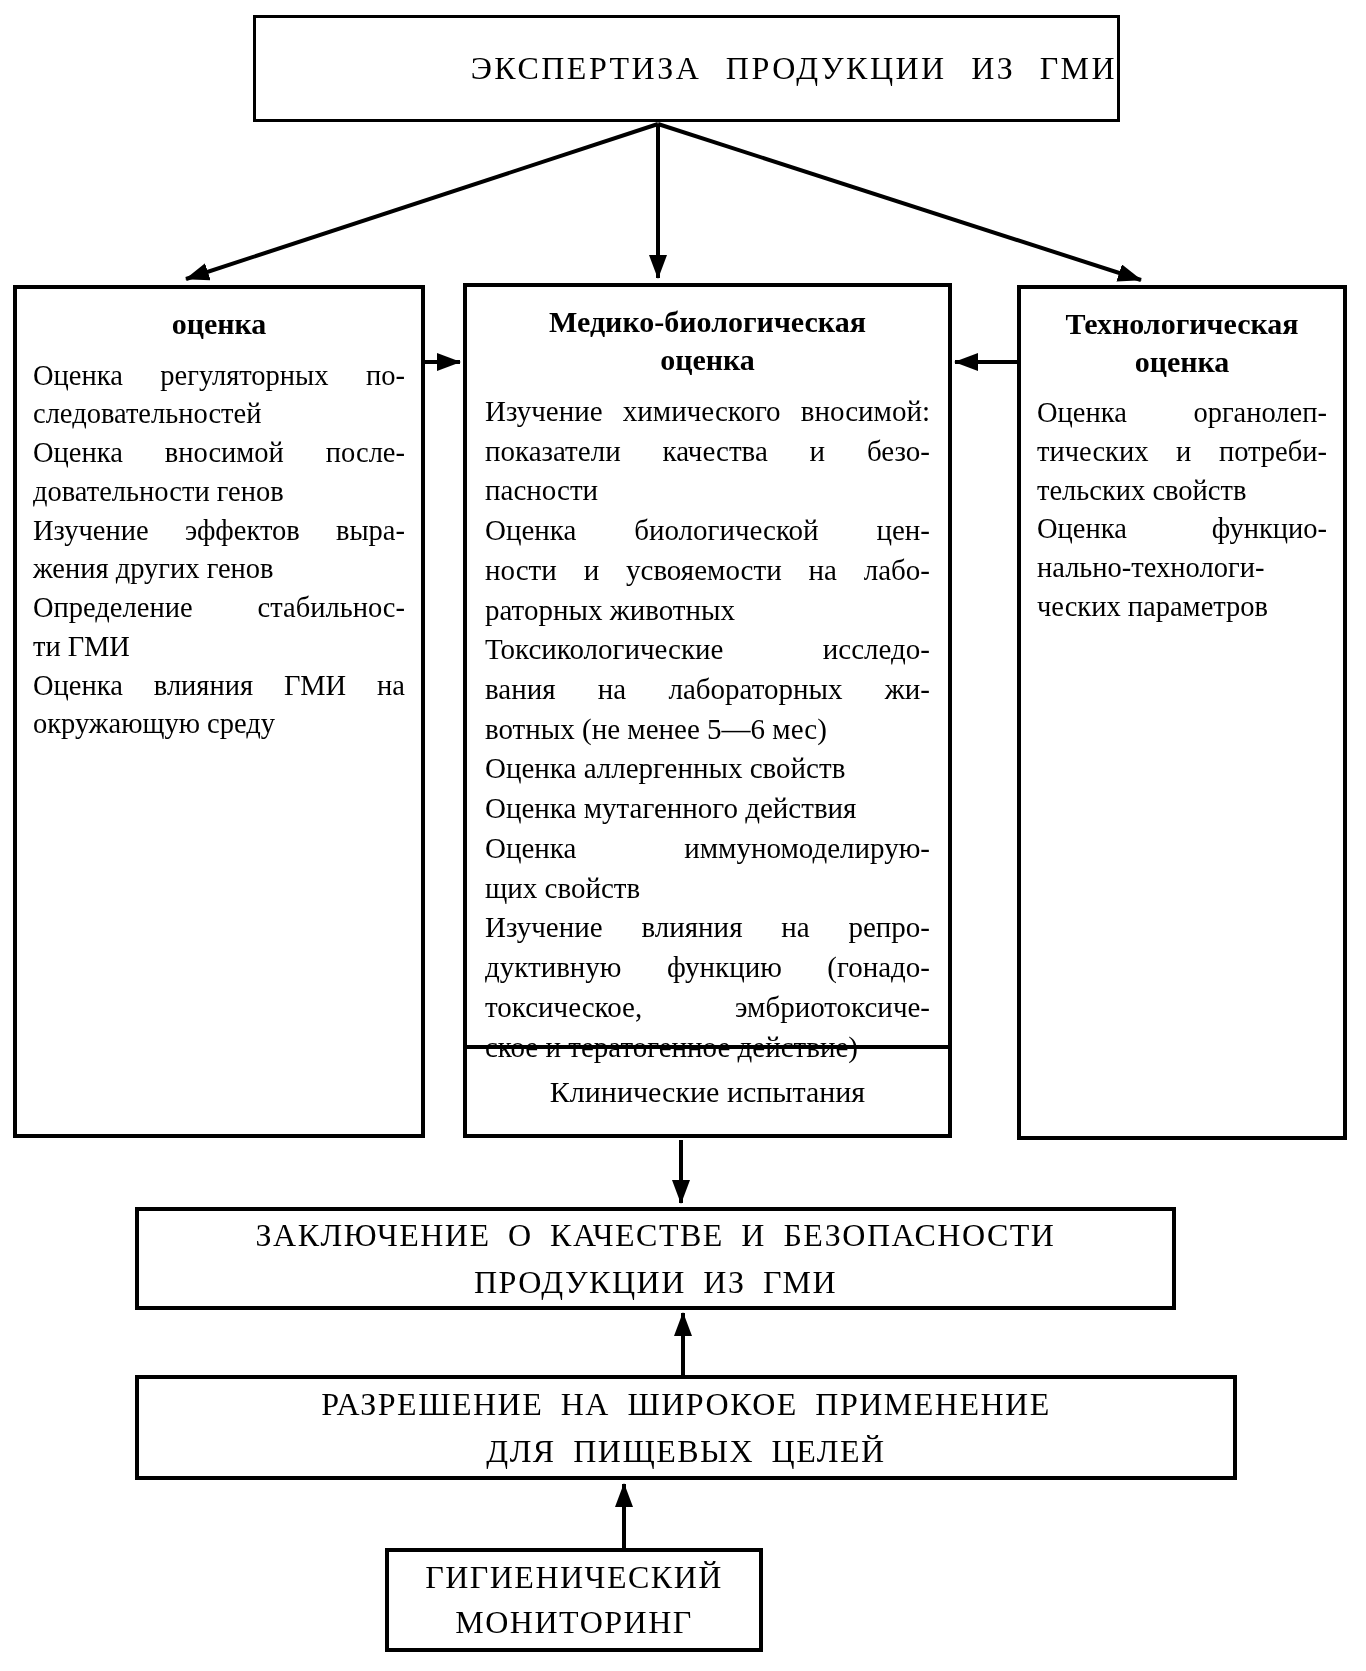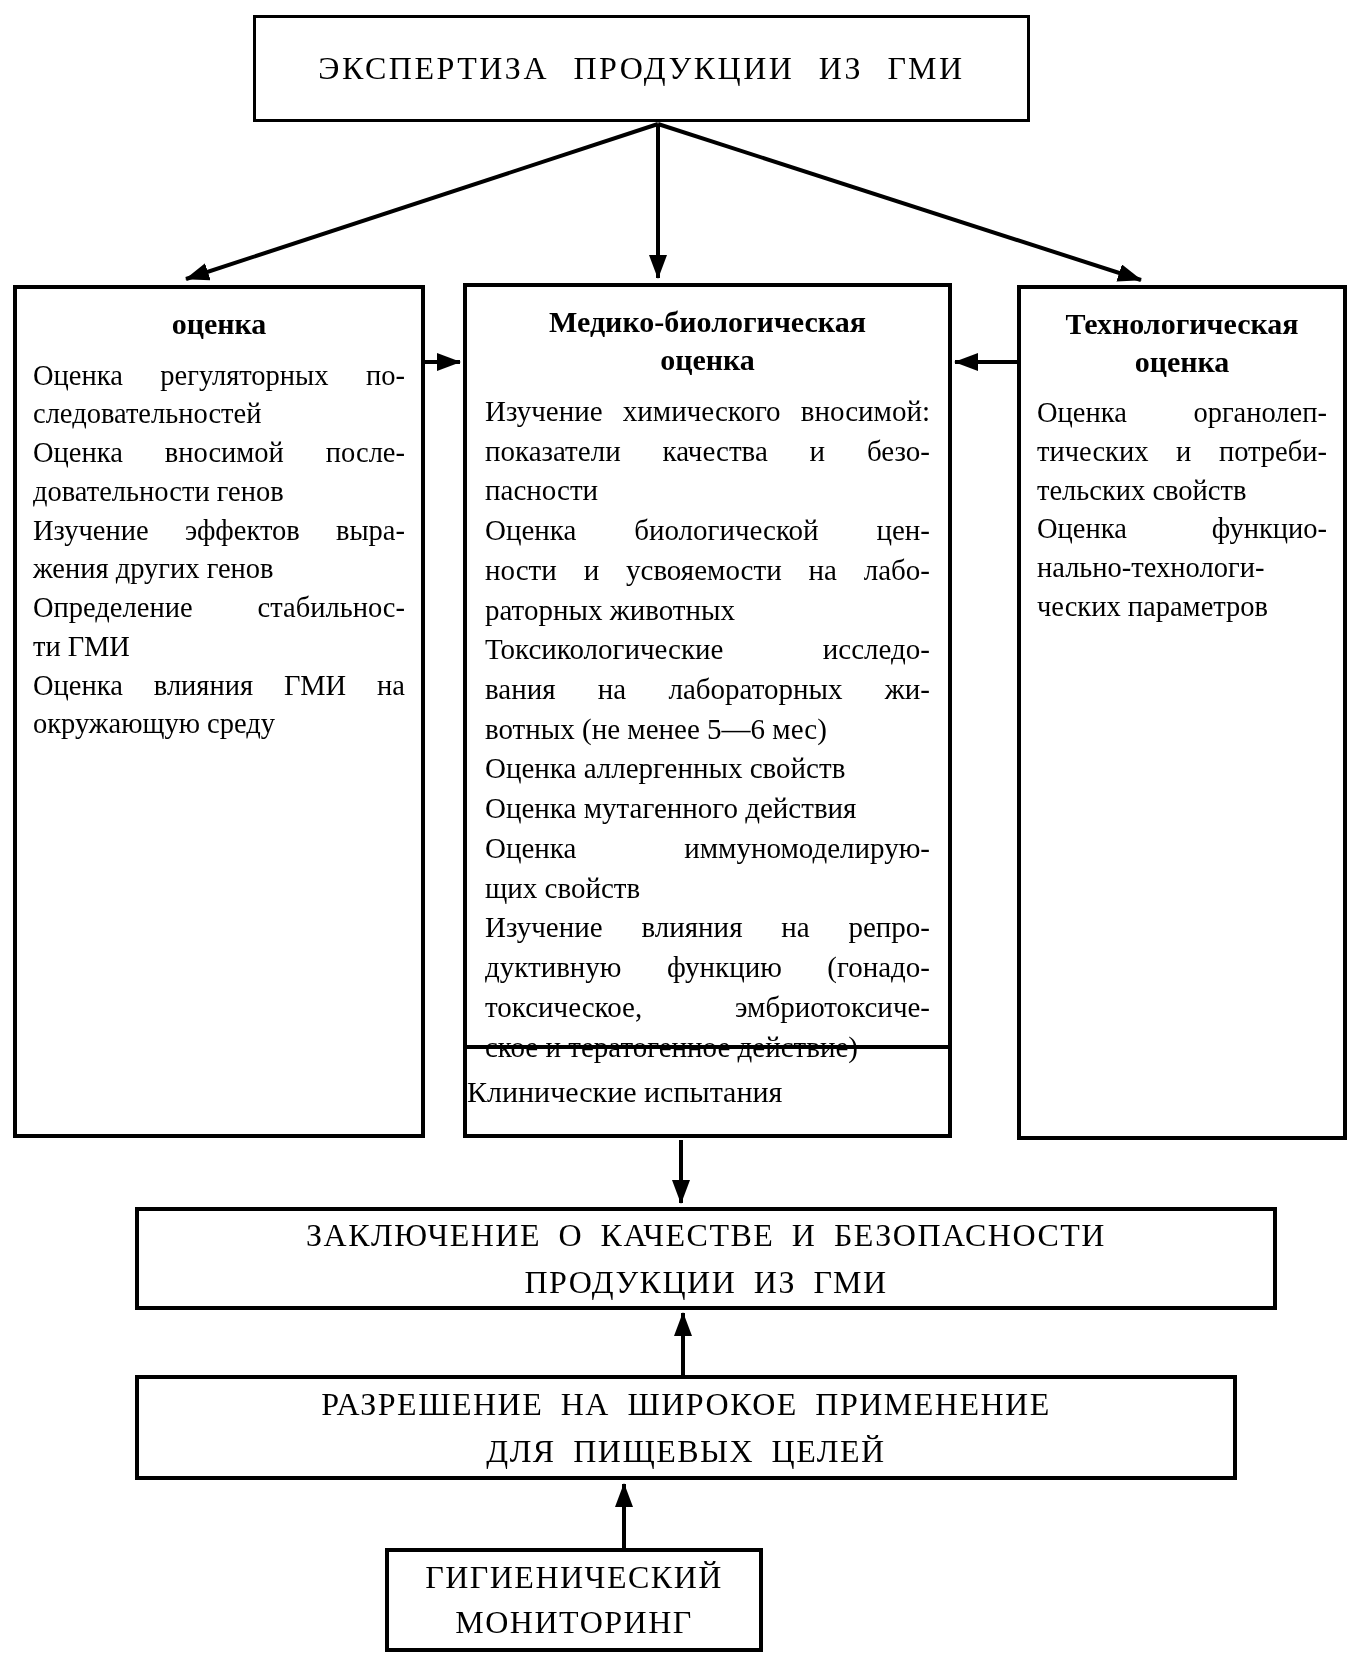--- a/index.html
+++ b/index.html
@@ -6,47 +6,47 @@
   html,body { margin:0; padding:0; background:var(--paper); }
   .page {
     position:relative; width:1366px; height:1671px;
     background:var(--paper); color:var(--ink);
     font-family:"Liberation Serif","DejaVu Serif",serif;
     overflow:hidden;
   }
   .box { position:absolute; border:4px solid var(--ink); box-sizing:border-box; background:var(--paper); }
 
   
-  .top-box { left:253px; top:15px; width:777px; height:107px; border-width:3px;
-             display:flex; align-items:center; justify-content:center; }
+  .top-box { left:253px; top:15px; width:867px; height:107px; border-width:3px;
+             display:flex; align-items:center; justify-content:flex-end; }
   .top-box .ln { font-size:32px; letter-spacing:2.5px; word-spacing:14px; text-align:center; }
 
   
   .col-box { padding:10px 16px 0 16px; }
   .col-left   { left:13px;   top:285px; width:412px; height:853px; }
   .col-center { left:463px;  top:283px; width:489px; height:855px; padding:0; display:flex; flex-direction:column; }
   .col-right  { left:1017px; top:285px; width:330px; height:855px; }
 
   .col-center .center-body { padding:10px 18px 0 18px; height:758px; box-sizing:border-box; }
   .clinical-section { border-top:4px solid var(--ink); flex:1;
-                      display:flex; align-items:center; }
+                      display:flex; align-items:center; justify-content:center; }
   .clinical-section .ln { font-size:30px; text-align:center; }
 
   .col-header { font-weight:bold; text-align:center; font-size:30px; line-height:1.25;
                 margin:6px 0 14px 0; }
   .col-items  { font-size:28.5px; line-height:1.36; }
   .col-center .col-items { font-size:29px; line-height:1.37; }
   .item { margin:0; }
   .item .ln { text-align:left; }
   .item .ln.j { text-align:justify; text-align-last:justify; }
 
   
   .wide-box { display:flex; flex-direction:column; align-items:center; justify-content:center; }
   .wide-box .ln { font-size:32px; letter-spacing:1.5px; word-spacing:8px; text-align:center; line-height:1.45; }
-  .conclusion-box { left:135px; top:1207px; width:1142px; height:103px; }
+  .conclusion-box { left:135px; top:1207px; width:1041px; height:103px; }
   .permission-box { left:135px; top:1375px; width:1102px; height:105px; }
   .monitoring-box { left:385px; top:1548px; width:378px; height:104px; }
   .monitoring-box .ln { line-height:1.4; }
 
   
   .arrow-layer { position:absolute; left:0; top:0; width:1366px; height:1671px; pointer-events:none; }
   .arrow-layer line { stroke:var(--ink); stroke-width:4; }
   .arrow-layer .head { fill:var(--ink); }
 </style>
 </head>

